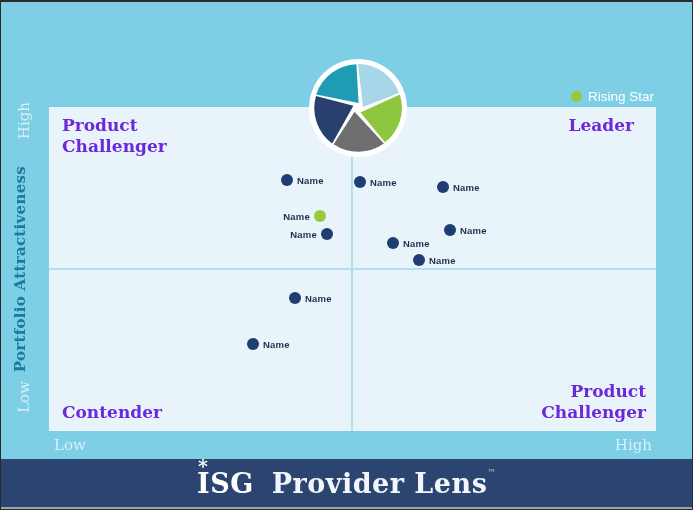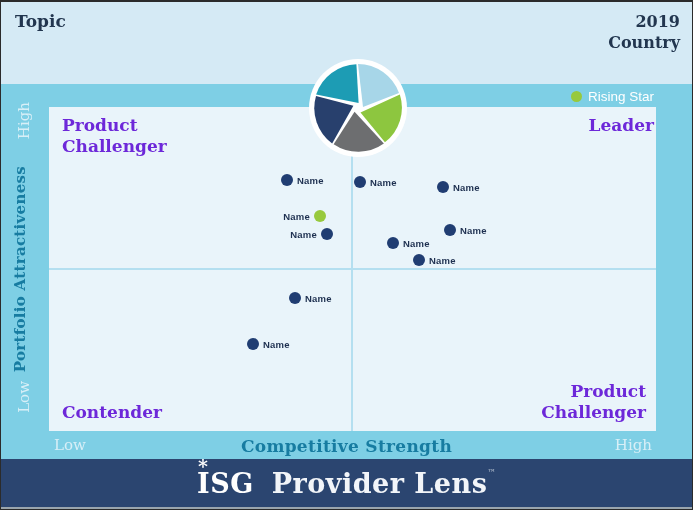--- a/index.html
+++ b/index.html
@@ -18,21 +18,21 @@
   .frame { position:absolute; left:0; top:82px; width:100%; height:375px; background:#7ecfe5; }
   .legend { position:absolute; top:5px; right:38px; display:flex; align-items:center; gap:6px;
     font-family:"Liberation Sans","DejaVu Sans",sans-serif; font-size:13.5px; color:#ffffff; }
   .legend-dot { width:11px; height:11px; border-radius:50%; background:#97c93d; display:inline-block; }
   
   .panel { position:absolute; left:48px; top:23px; width:607px; height:324px; background:#e9f4fa; }
   .vline { position:absolute; left:302px; top:0; width:2px; height:100%; background:#b4dff0; }
   .hline { position:absolute; left:0; top:161px; width:100%; height:2px; background:#b4dff0; }
   .qlabel { position:absolute; color:#6d28d9; font-size:17px; line-height:21px; font-weight:600; }
   .q-tl { left:13px; top:8px; width:110px; }
-  .q-tr { right:2px; top:8px; text-align:center; }
+  .q-tr { right:22px; top:8px; text-align:center; }
   .q-bl { left:13px; bottom:8px; }
   .q-br { right:10px; bottom:8px; width:115px; text-align:right; }
   
   .points-layer { position:absolute; left:0; top:8px; width:100%; height:100%; }
   .point { position:absolute; width:0; height:0; }
   .dot { position:absolute; left:-6px; top:-6px; width:12px; height:12px; border-radius:50%; }
   .plabel { position:absolute; top:50%; transform:translateY(-50%); white-space:nowrap;
     font-family:"Liberation Sans","DejaVu Sans",sans-serif; font-size:9.5px; font-weight:bold;
     color:#1e3050; letter-spacing:.2px; }
   .plabel.right { left:10px; }
@@ -58,41 +58,33 @@
   .brand-rest { font-weight:bold; color:#f2f5f9; }
   .brand-tm { font-size:8px; vertical-align:top; color:#cdd6e0; }
   .bottom-strip { position:absolute; left:0; top:505px; width:100%; height:5px;
     background:linear-gradient(180deg,#9aa5ad 0%,#9aa5ad 40%,#222 100%); }
 </style>
 </head>
 <body>
 
 <div class="stage">
 
-  <div class="header">
-    <div class="topic">Topic</div>
-    <div class="year-country">
-      <div>2019</div>
-      <div>Country</div>
-    </div>
-  </div>
 
   <div class="frame">
 
     <div class="legend">
       <span class="legend-dot"></span>
       <span>Rising Star</span>
     </div>
 
     <span class="ylab y-end y-high">High</span>
     <span class="ylab y-title">Portfolio Attractiveness</span>
     <span class="ylab y-end y-low">Low</span>
 
     <span class="x-low">Low</span>
-    <span class="x-title">Competitive Strength</span>
     <span class="x-high">High</span>
 
     <div class="panel">
       <div class="vline"></div>
       <div class="hline"></div>
 
       <div class="qlabel q-tl">Product Challenger</div>
       <div class="qlabel q-tr">Leader</div>
       <div class="qlabel q-bl">Contender</div>
       <div class="qlabel q-br">Product Challenger</div>

